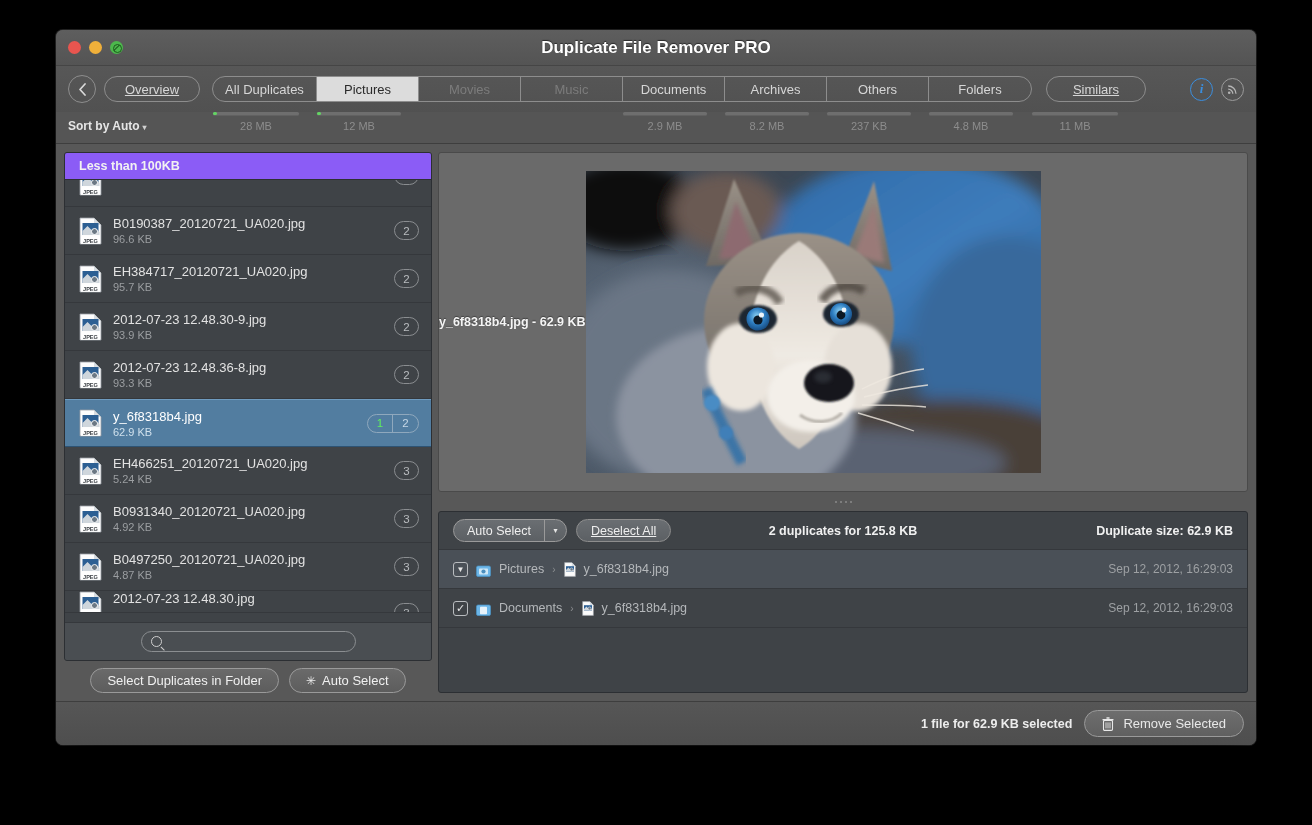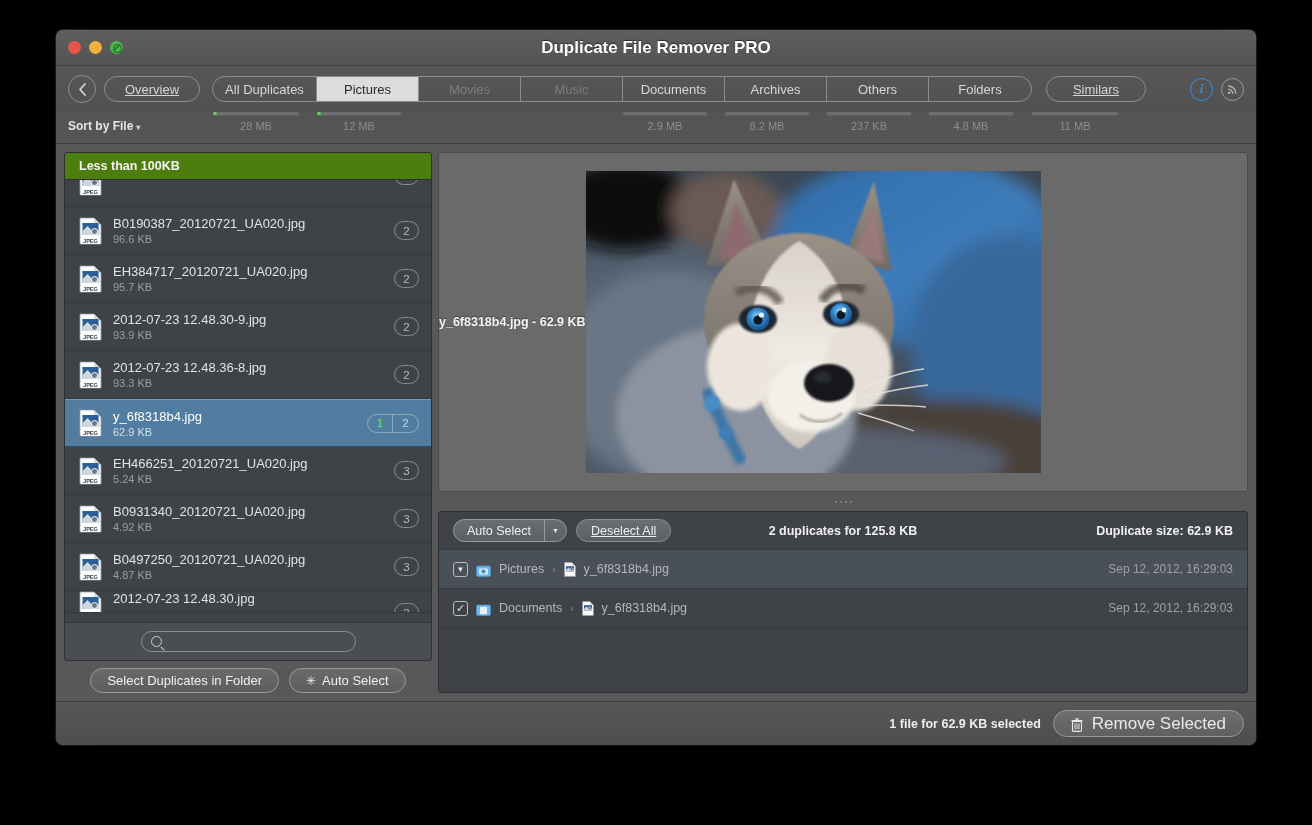--- a/index.html
+++ b/index.html
@@ -135,21 +135,21 @@
     width: 368px; flex: 0 0 368px;
     display: flex; flex-direction: column; gap: 7px; min-height: 0;
   }
   .listbox {
     flex: 1 1 auto; background: #3f4347;
     border: 1px solid #2c2f33; border-radius: 3px;
     display: flex; flex-direction: column; min-height: 0; overflow: hidden;
     position: relative;
   }
   .group-hdr {
-    height: 27px; background: #4d7c0f;
+    height: 27px; background: #8b5cf6;
     border-bottom: 1px solid #2e3033;
     display: flex; align-items: center; padding-left: 14px;
     font-size: 12.5px; font-weight: bold; color: #f2f2f2;
     flex: 0 0 auto;
   }
   .rows { flex: 1 1 auto; overflow: hidden; position: relative; }
   .row {
     height: 48px; display: flex; align-items: center;
     border-bottom: 1px solid #35383c;
     padding: 0 12px 0 14px; position: relative;
@@ -269,21 +269,21 @@
     background: linear-gradient(#565656,#4e4e4e);
     border-top: 1px solid #3e3e3e;
     display: flex; align-items: center; justify-content: flex-end;
     padding: 0 12px; gap: 12px;
   }
   .status-txt { font-size: 12.5px; font-weight: bold; color: #ededed; }
   .remove-btn {
     height: 27px; border-radius: 14px; border: 1px solid #9a9a9a;
     background: linear-gradient(#6e6e6e,#606060);
     display: flex; align-items: center; gap: 9px; padding: 0 17px;
-    color: #e8e8e8; font-size: 17px;
+    color: #e8e8e8; font-size: 13px;
   }
   .trash { width: 12px; height: 14px; position: relative; flex: 0 0 auto; }
 </style>
 </head>
 <body>
 
 <div class="window">
 
   <div class="titlebar">
     <div class="traffic">
@@ -318,21 +318,21 @@
       <svg width="13" height="13" viewBox="0 0 13 13">
         <circle cx="3.2" cy="9.8" r="1.3" fill="#b5b5b5"></circle>
         <path d="M2.2 6.2 a4.6 4.6 0 0 1 4.6 4.6" stroke="#b5b5b5" stroke-width="1.3" fill="none"></path>
         <path d="M2.2 3 a7.8 7.8 0 0 1 7.8 7.8" stroke="#b5b5b5" stroke-width="1.3" fill="none"></path>
       </svg>
     </div>
   </div>
 
   <div class="meterbar">
     <div class="sortby">
-      <span>Sort by File</span><span class="caret">▾</span>
+      <span>Sort by Auto</span><span class="caret">▾</span>
     </div>
     <div class="meters">
       <div class="meter" style="width:104px">
         <div class="track">
             <div class="fill" style="width:4px"></div>
           </div>
         <div class="lbl">28 MB</div>
       </div>
       <div class="meter" style="width:102px">
         <div class="track">

